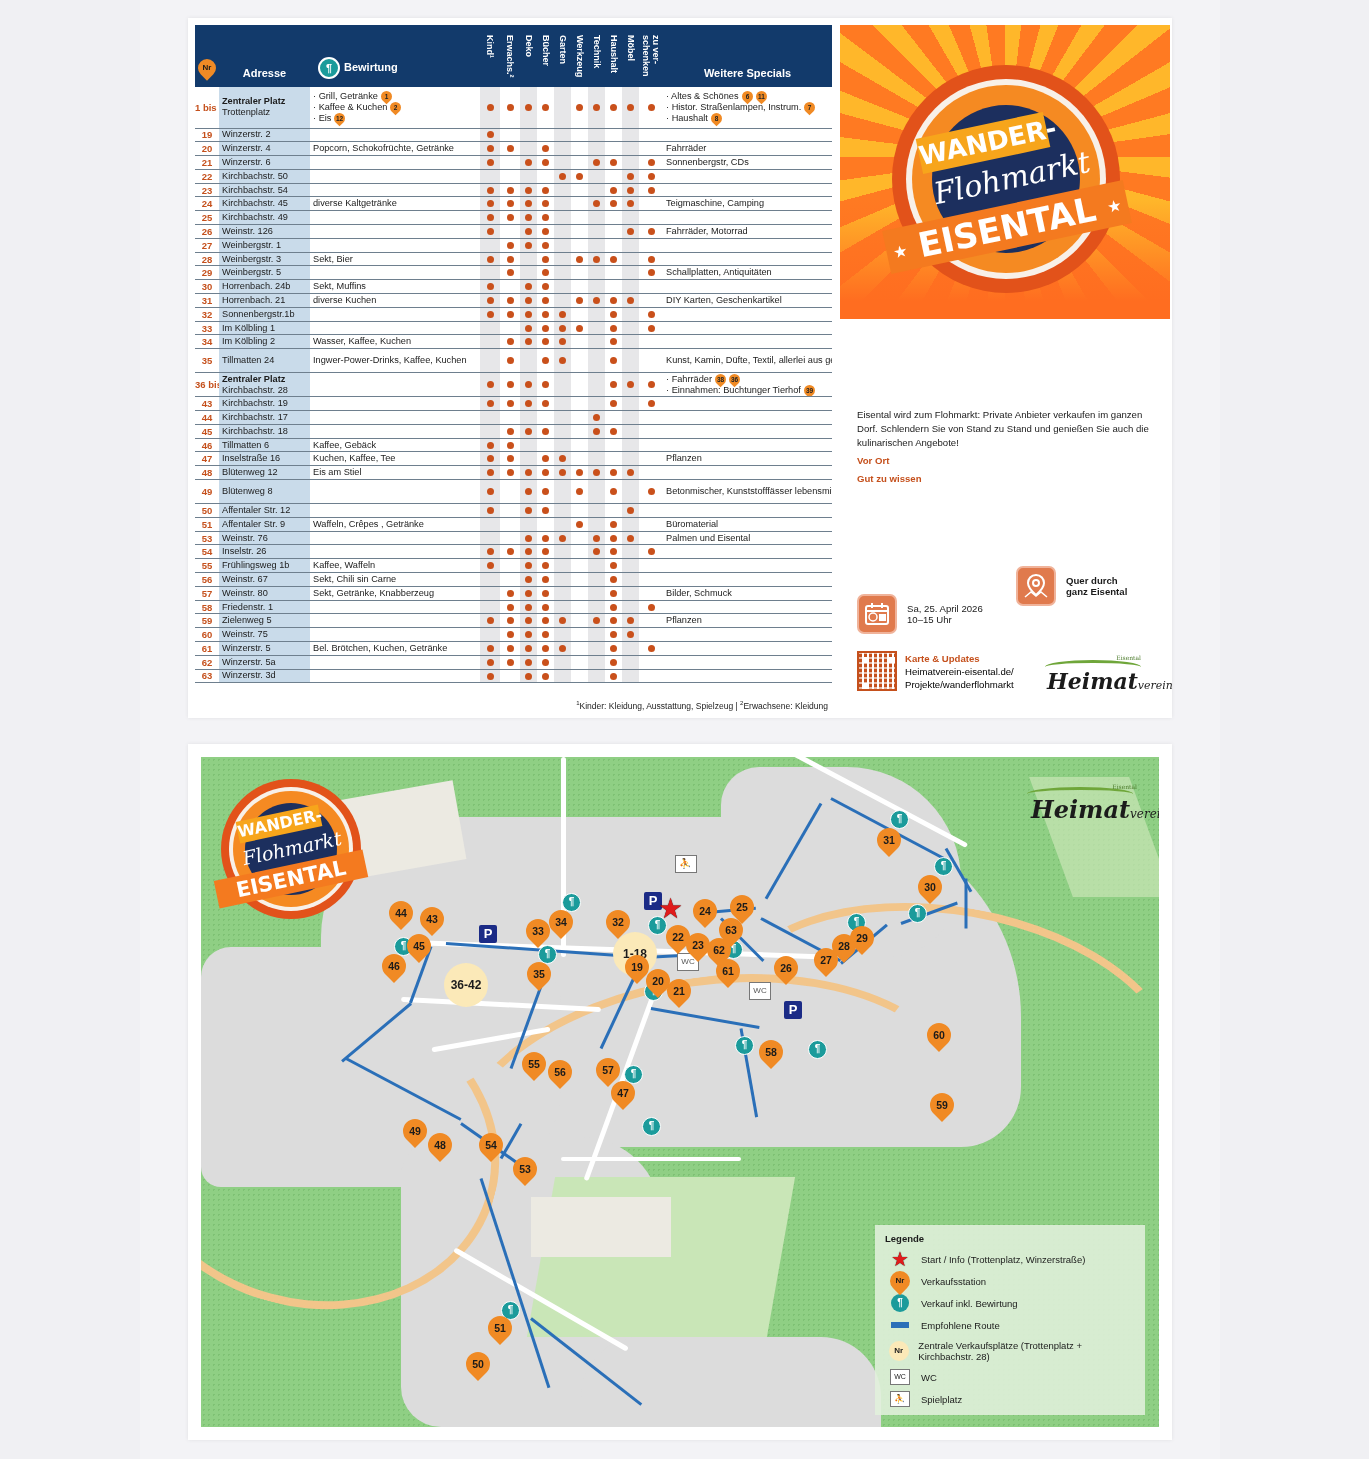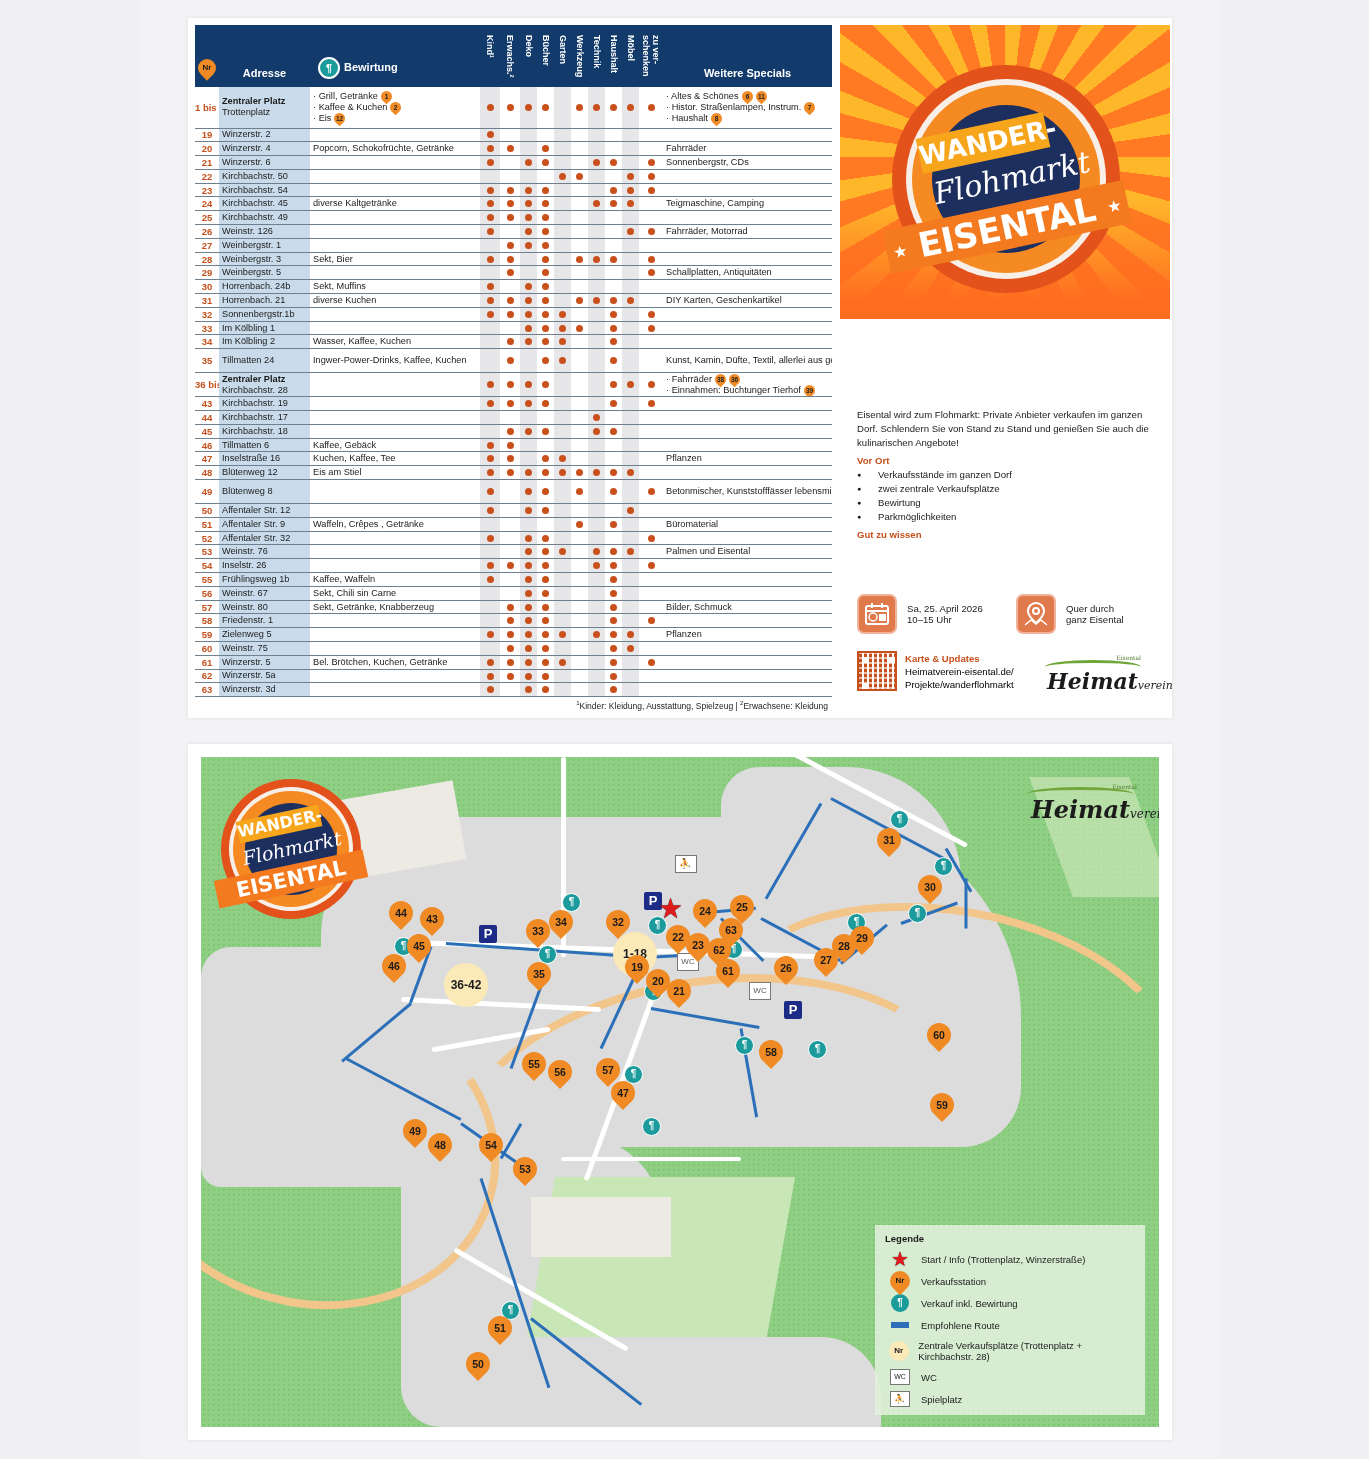--- a/index.html
+++ b/index.html
@@ -610,36 +610,20 @@
           <td class="dotc"></td>
           <td class="dotc shade"></td>
           <td class="dotc"><span class="dot"></span></td>
           <td class="dotc shade"></td>
           <td class="dotc"><span class="dot"></span></td>
           <td class="dotc shade"></td>
           <td class="dotc"></td>
           <td>Büromaterial</td>
         </tr>
         <tr>
-          <td class="nr">52</td>
-          <td class="addr">Affentaler Str. 32</td>
-          <td></td>
-          <td class="dotc shade"><span class="dot"></span></td>
-          <td class="dotc"></td>
-          <td class="dotc shade"><span class="dot"></span></td>
-          <td class="dotc"><span class="dot"></span></td>
-          <td class="dotc shade"></td>
-          <td class="dotc"></td>
-          <td class="dotc shade"></td>
-          <td class="dotc"></td>
-          <td class="dotc shade"></td>
-          <td class="dotc"><span class="dot"></span></td>
-          <td></td>
-        </tr>
-        <tr>
           <td class="nr">53</td>
           <td class="addr">Weinstr. 76</td>
           <td></td>
           <td class="dotc shade"></td>
           <td class="dotc"></td>
           <td class="dotc shade"><span class="dot"></span></td>
           <td class="dotc"><span class="dot"></span></td>
           <td class="dotc shade"><span class="dot"></span></td>
           <td class="dotc"></td>
           <td class="dotc shade"><span class="dot"></span></td>
@@ -828,47 +812,41 @@
         <span>EISENTAL</span>
         <span style="font-size:16px;vertical-align:middle">★</span>
       </div>
     </div>
   </div>
 
 
   <div class="intro">
     <p>Eisental wird zum Flohmarkt: Private Anbieter verkaufen im ganzen Dorf. Schlendern Sie von Stand zu Stand und genießen Sie auch die kulinarischen Angebote!</p>
     <div class="sec-h">Vor Ort</div>
-    <ul class="bullets">
-      <li>Verkaufsstände im ganzen Dorf</li>
-      <li>zwei zentrale Verkaufsplätze</li>
-      <li>Bewirtung</li>
-      <li>Parkmöglichkeiten</li>
-    </ul>
     <div class="sec-h">Gut zu wissen</div>
   </div>
 
   <div class="info-box" style="left:669px;top:576px;">
     <div class="info-icon">
       <svg width="26" height="24" viewBox="0 0 26 24">
           <rect x="2" y="4" width="22" height="18" rx="2" fill="none" stroke="#fff" stroke-width="2"></rect>
           <line x1="2" y1="9" x2="24" y2="9" stroke="#fff" stroke-width="2"></line>
           <line x1="8" y1="1" x2="8" y2="6" stroke="#fff" stroke-width="2"></line>
           <line x1="18" y1="1" x2="18" y2="6" stroke="#fff" stroke-width="2"></line>
           <circle cx="9" cy="15" r="4" fill="none" stroke="#fff" stroke-width="1.5"></circle>
           <rect x="15" y="12" width="7" height="7" fill="#fff"></rect>
         </svg>
     </div>
     <div class="info-text">
         <div>Sa, 25. April 2026</div>
         <div>10–15 Uhr</div>
       </div>
   </div>
 
-  <div class="info-box" style="left:828px;top:576px;">
+  <div class="info-box" style="left:828px;top:548px;font-weight:bold;">
     <div class="info-icon">
       <svg width="26" height="26" viewBox="0 0 26 26">
           <path d="M13 2 C8 2 5 6 5 10 C5 15 13 22 13 22 C13 22 21 15 21 10 C21 6 18 2 13 2 Z" fill="none" stroke="#fff" stroke-width="2"></path>
           <circle cx="13" cy="10" r="3" fill="none" stroke="#fff" stroke-width="2"></circle>
           <path d="M2 24 L8 19 L13 23 L18 19 L24 24" fill="none" stroke="#fff" stroke-width="1.5"></path>
         </svg>
     </div>
     <div class="info-text">
         <div>Quer durch</div>
         <div>ganz Eisental</div>

